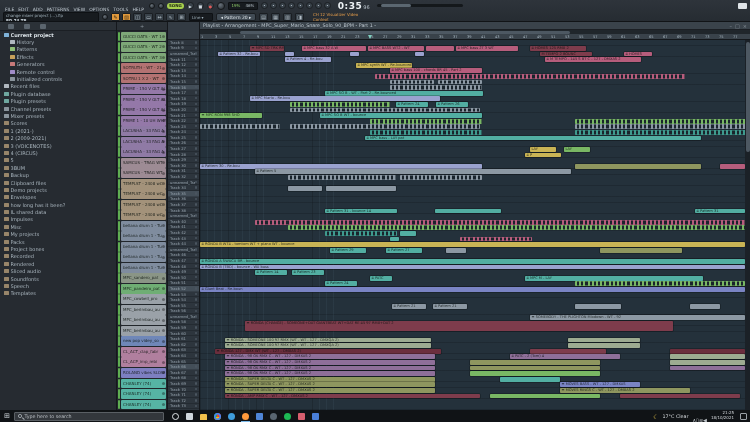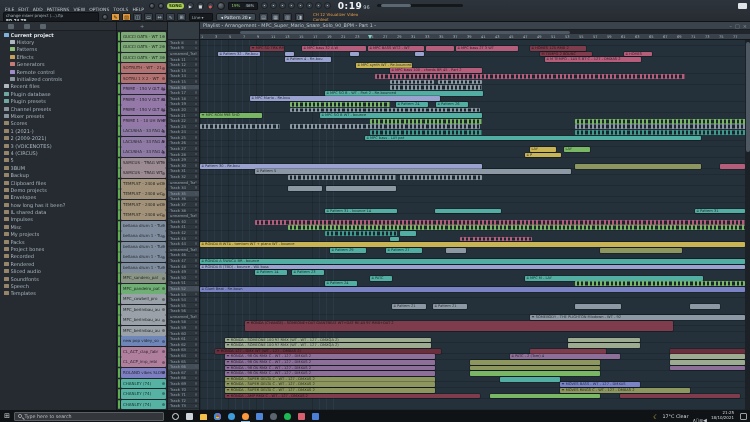--- a/index.html
+++ b/index.html
@@ -157,21 +157,21 @@
           <span class="round-btn">•</span>
           <span class="round-btn">•</span>
           <span class="round-btn">•</span>
           <span class="round-btn">•</span>
           <span class="round-btn">•</span>
           <span class="round-btn">•</span>
           <span class="round-btn">•</span>
           <span class="round-btn">•</span>
         </span>
       <span class="time-lcd">
-        <span class="time-main">0:19</span>
+        <span class="time-main">0:35</span>
         <span class="time-frac">96</span>
       </span>
       <span class="progress">
           <span class="thumb"></span>
         </span>
       <span class="mini-white"></span>
     </div>
     <div class="tb-row">
       <span class="hint-panel">
         <div>change mixer project (...).flp</div>

